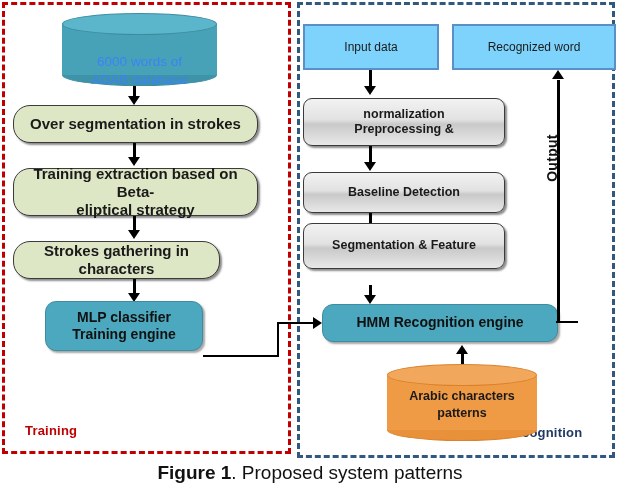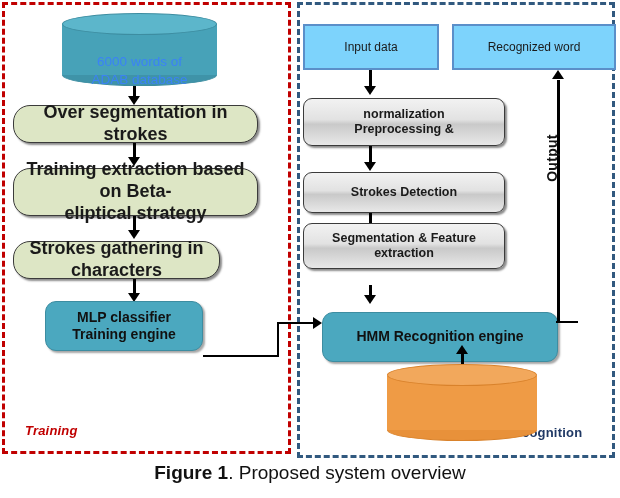--- a/index.html
+++ b/index.html
@@ -13,34 +13,34 @@
   #training-panel{
     left:2px;top:2px;width:289px;height:452px;
     border:3px dashed #c00000;
     border-style:dashed;
   }
   #recognition-panel{
     left:297px;top:2px;width:318px;height:456px;
     border:3px dashed #31597f;
   }
   .panel-label{position:absolute;font-weight:bold;font-size:13px;letter-spacing:.2px;}
-  #training-label{left:25px;top:423px;color:#c00000;font-style:italic;}
+  #training-label{left:25px;top:423px;color:#c00000;}
   #recognition-label{left:505px;top:425px;color:#1f3864;}
 
   
   .node{position:absolute;box-sizing:border-box;display:flex;
         align-items:center;justify-content:center;text-align:center;
         line-height:1.22;}
 
   .green{
     background:#dde6c5;
     border:1.6px solid #3b3b3b;
     border-radius:17px;
     box-shadow:2px 2px 2px rgba(0,0,0,.45);
-    color:#1a1a1a;font-size:18px;font-weight:600;
+    color:#1a1a1a;font-size:15px;font-weight:600;
   }
   .gray{
     background:linear-gradient(to bottom,#f2f2f2 0%,#e2e2e2 45%,#c9c9c9 55%,#e8e8e8 100%);
     border:1.6px solid #3b3b3b;
     border-radius:9px;
     box-shadow:2px 2px 2px rgba(0,0,0,.45);
     color:#1a1a1a;font-size:12.5px;font-weight:600;
   }
   .teal{
     background:#4ba8bf;
@@ -182,54 +182,57 @@
       <div>normalization</div>
       <div>Preprocessing &amp;</div>
     </div>
   </div>
 
   <div class="vline" style="left:369px;top:146px;height:20px;"></div>
   <div class="arrow-d" style="left:364px;top:162px;"></div>
 
   <div class="node gray" id="step-baseline" style="left:303px;top:172px;width:202px;height:41px;">
     <div>
-      <div>Strokes Detection</div>
+      <div>Baseline Detection</div>
     </div>
   </div>
 
   <div class="vline" style="left:369px;top:213px;height:20px;"></div>
   <div class="arrow-d" style="left:364px;top:229px;"></div>
 
   <div class="node gray" id="step-segmentation" style="left:303px;top:223px;width:202px;height:46px;">
     <div>
       <div>Segmentation &amp; Feature</div>
-      <div>extraction</div>
     </div>
   </div>
 
   <div class="vline" style="left:369px;top:285px;height:14px;"></div>
   <div class="arrow-d" style="left:364px;top:295px;"></div>
 
-  <div class="node teal" id="node-hmm" style="left:322px;top:304px;width:236px;height:50px;margin-top:8px;">
+  <div class="node teal" id="node-hmm" style="left:322px;top:304px;width:236px;height:38px;">
     <div>HMM Recognition engine</div>
   </div>
 
   <div class="vline" style="left:461px;top:351px;height:22px;"></div>
   <div class="arrow-u" style="left:456px;top:345px;"></div>
   <div class="arrow-d" style="left:456px;top:369px;"></div>
 
   <div class="cyl" id="db-arabic">
     <div class="bot"></div>
     <div class="body"></div>
     <div class="top"></div>
+    <div class="txt">
+      <div>Arabic characters</div>
+      <div>patterns</div>
+    </div>
   </div>
 
   <div class="thinh" style="left:556px;top:321px;width:22px;"></div>
   <div class="vline" style="left:557px;top:80px;height:242px;"></div>
   <div class="arrow-u" style="left:552px;top:70px;"></div>
 
   <div id="output-label">Output</div>
 
   <div id="caption">
-    <span class="fignum">Figure 1</span><span>. Proposed system overview</span>
+    <span class="fignum">Figure 1</span><span>. Proposed system patterns</span>
   </div>
 
 </div>
 
 </body></html>

